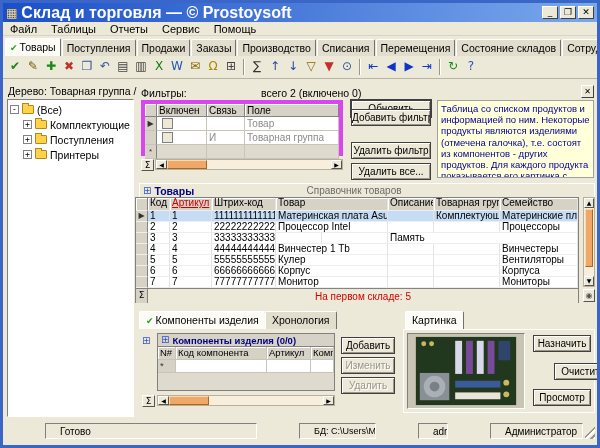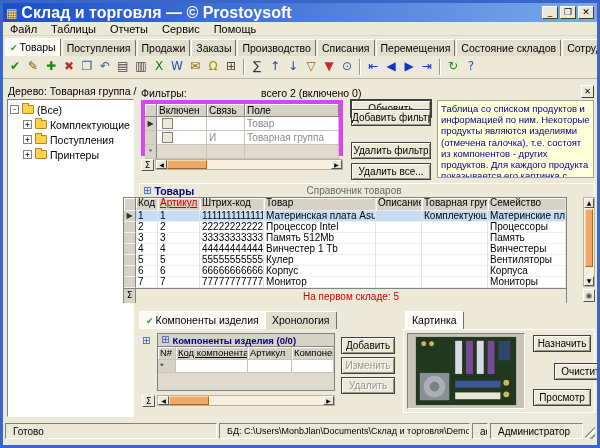--- a/index.html
+++ b/index.html
@@ -104,21 +104,21 @@
     position: absolute; left: 434px; top: 21px; width: 157px; height: 78px;
     background: var(--note-bg, #ffffd9); border: 1px solid #a0a0a0;
     font-size: 9.5px; line-height: 1.18; color: var(--note-text, #00009a); padding: 2px 3px; overflow: hidden;
   }
 
   
   #products-header { position: absolute; left: 136px; top: 104px; width: 456px; height: 14px; display: flex; align-items: center; border: 1px solid #fff; border-bottom: none; background: #ece9d8; }
   .mini-grid-icon { font: 10px/12px "DejaVu Sans", sans-serif; color: #3355cc; margin: 0 3px; }
   .group-title { font-size: 10.5px; font-weight: bold; color: #000080; }
   .group-subtitle { flex: 1; text-align: center; font-size: 10px; color: #6a6a6a; }
-  #products-grid { position: absolute; left: 120px; top: 118px; width: 444px; height: 106px; background: #fff; border: 1px solid #808080; }
+  #products-grid { position: absolute; left: 132px; top: 118px; width: 444px; height: 106px; background: #fff; border: 1px solid #808080; }
   .phead { display: flex; height: 13px; }
   .prow { display: flex; height: 11px; }
   .prow.selected { background: var(--selection, #c6dcf5); }
   .pc { font-size: 10px; line-height: 10px; padding-left: 2px; border-right: 1px solid #e4e4e4; border-bottom: 1px solid #eeeeee; overflow: hidden; white-space: nowrap; flex: none; }
   .c-sel { width: 12px; background: #d6d2c6; border-right: 1px solid #848284; text-align: center; padding-left: 0; font-size: 8px; color: #333; }
   .c-code { width: 22px; }
   .c-sku { width: 42px; }
   .c-bar { width: 64px; }
   .c-name { width: 112px; }
   .c-desc { width: 46px; }
@@ -140,39 +140,39 @@
   .subtab.active { background: #fcfbf5; }
 
   
   #comp-table-icon { position: absolute; left: 139px; top: 256px; font: 10px/12px "DejaVu Sans", sans-serif; color: #3355cc; }
   #comp-grid { position: absolute; left: 154px; top: 254px; width: 178px; height: 58px; border: 1px solid #808080; background: #fff; display: flex; flex-direction: column; }
   .comp-title { height: 13px; display: flex; align-items: center; background: #d6d2c6; border-bottom: 1px solid #848284; }
   .comp-title-text { font-size: 9.5px; font-weight: bold; color: #000080; white-space: nowrap; overflow: hidden; }
   .chead, .crow { display: flex; height: 13px; }
   .cc { font-size: 9.5px; line-height: 12px; padding-left: 2px; border-right: 1px solid #c8c4b8; border-bottom: 1px solid #c8c4b8; overflow: hidden; white-space: nowrap; flex: none; }
   .c-n { width: 18px; }
-  .c-kc { width: 72px; text-decoration: underline; }
+  .c-kc { width: 91px; }
   .c-ar { width: 44px; }
   .c-ko { flex: 1; }
   .comp-empty { flex: 1; background: #dedace; }
   #comp-sigma { left: 139px; top: 316px; }
   #comp-hscroll { left: 154px; top: 316px; width: 178px; }
   #filter-sigma { left: 138px; top: 80px; }
   #filter-hscroll { left: 152px; top: 80px; width: 188px; }
 
   .comp-btn { width: 54px; left: 338px; }
 
   
   #picture-panel { position: absolute; left: 400px; top: 250px; width: 192px; height: 84px; background: #ece9d8; border: 1px solid #fff; }
   #product-photo { position: absolute; left: 404px; top: 254px; width: 118px; height: 76px; border: 1px solid; border-color: #808080 #fff #fff #808080; }
   .pic-btn { width: 58px; left: 530px; }
 
   
   .statusbar { height: 20px; display: flex; gap: 2px; padding: 2px; align-items: stretch; }
-  .seg { border: 1px solid; border-color: #808080 #fff #fff #808080; padding: 1px 7px; font-size: 10px; line-height: 13px; white-space: nowrap; overflow: hidden; }
+  .seg { border: 1px solid; border-color: #808080 #fff #fff #808080; padding: 1px 14px; font-size: 10px; line-height: 13px; white-space: nowrap; overflow: hidden; margin-left: 40px; }
   .seg-status { width: 212px; flex: none; }
   .seg-db { flex: 1; font-size: 9px; }
   .seg-user { width: 16px; flex: none; }
   .seg-role { width: 93px; flex: none; }
   .grip { width: 10px; flex: none; background:
     linear-gradient(135deg, transparent 0 50%, #9a9689 50% 60%, #fff 60% 70%, transparent 70% 80%, #9a9689 80% 90%, #fff 90% 100%); }
 </style>
 </head>
 <body>
 
@@ -418,21 +418,20 @@
           <span class="pc c-desc"></span>
           <span class="pc c-group"></span>
           <span class="pc c-fam">Процессоры</span>
         </div>
 
         <div class="prow">
           <span class="pc c-sel"></span>
           <span class="pc c-code">3</span>
           <span class="pc c-sku">3</span>
           <span class="pc c-bar">3333333333333</span>
-          <span class="pc c-name">Память 512Mb</span>
           <span class="pc c-desc"></span>
           <span class="pc c-group"></span>
           <span class="pc c-fam">Память</span>
         </div>
 
         <div class="prow">
           <span class="pc c-sel"></span>
           <span class="pc c-code">4</span>
           <span class="pc c-sku">4</span>
           <span class="pc c-bar">4444444444444</span>

